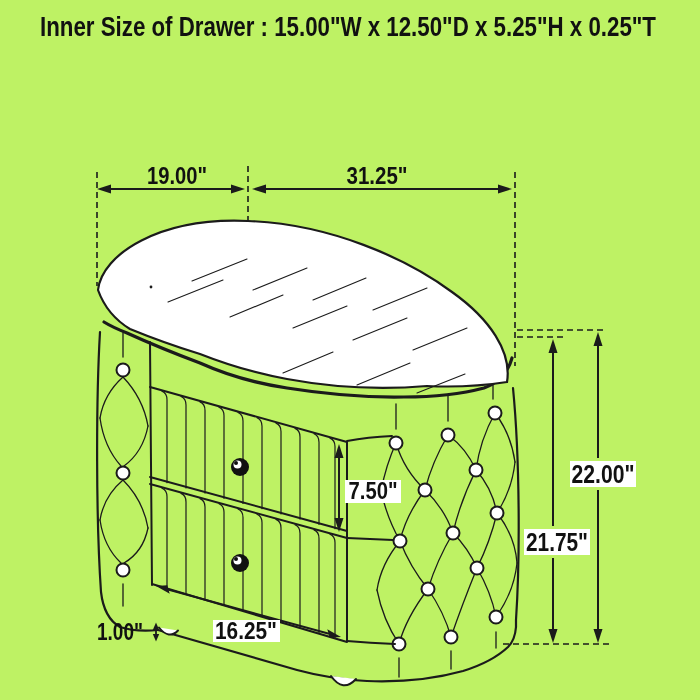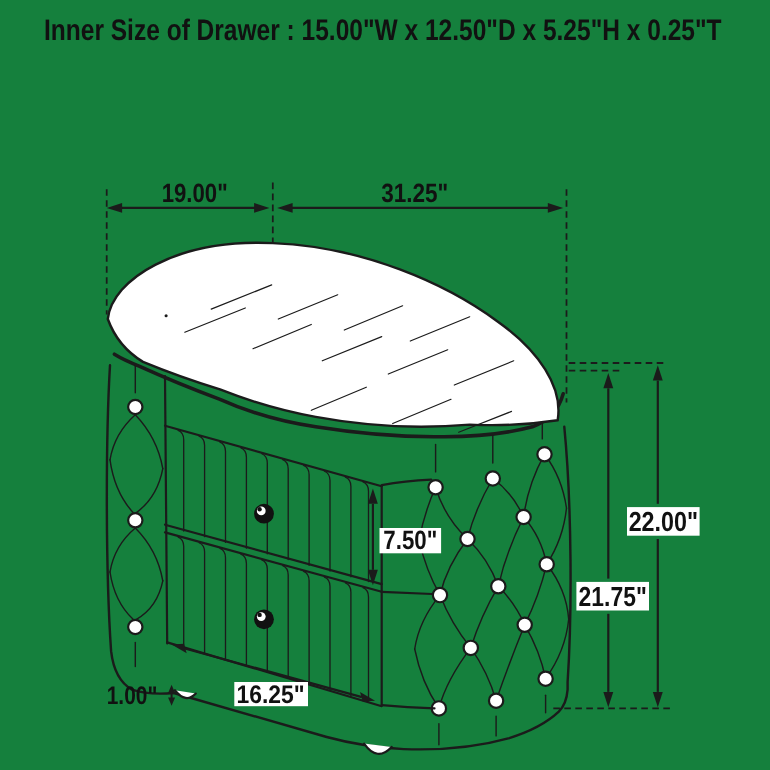--- a/index.html
+++ b/index.html
@@ -1,17 +1,17 @@
 <!DOCTYPE html>
 <html><head>
 <meta charset="utf-8">
 <style>
   html,body{margin:0;padding:0;background:#fff;}
   .stage{
-    position:relative;width:700px;height:700px;background:#15803d;
+    position:relative;width:700px;height:700px;background:#bef264;
     font-family:"Liberation Sans", sans-serif;overflow:hidden;text-align:right;
   }
   svg text{
     font-family:"Liberation Sans", sans-serif;
     font-weight:bold;
     fill:#111111;
   }
 </style>
 </head>
 <body>

